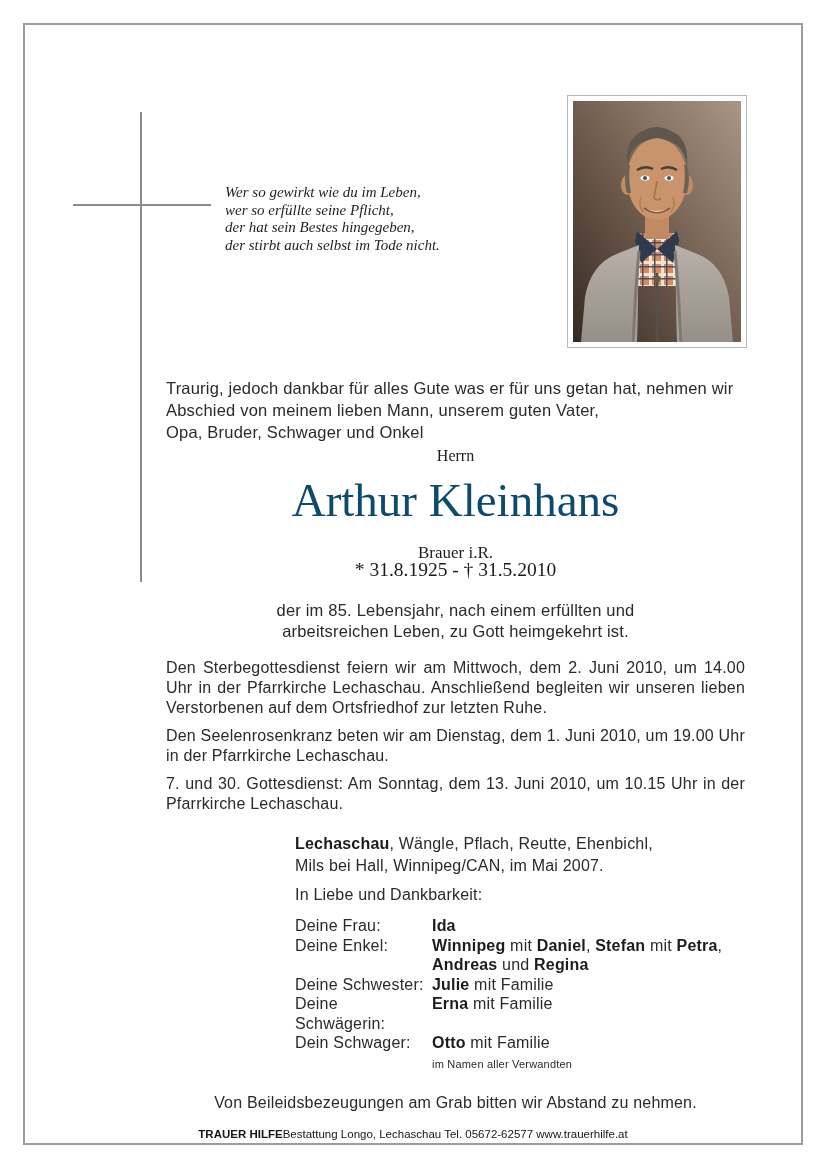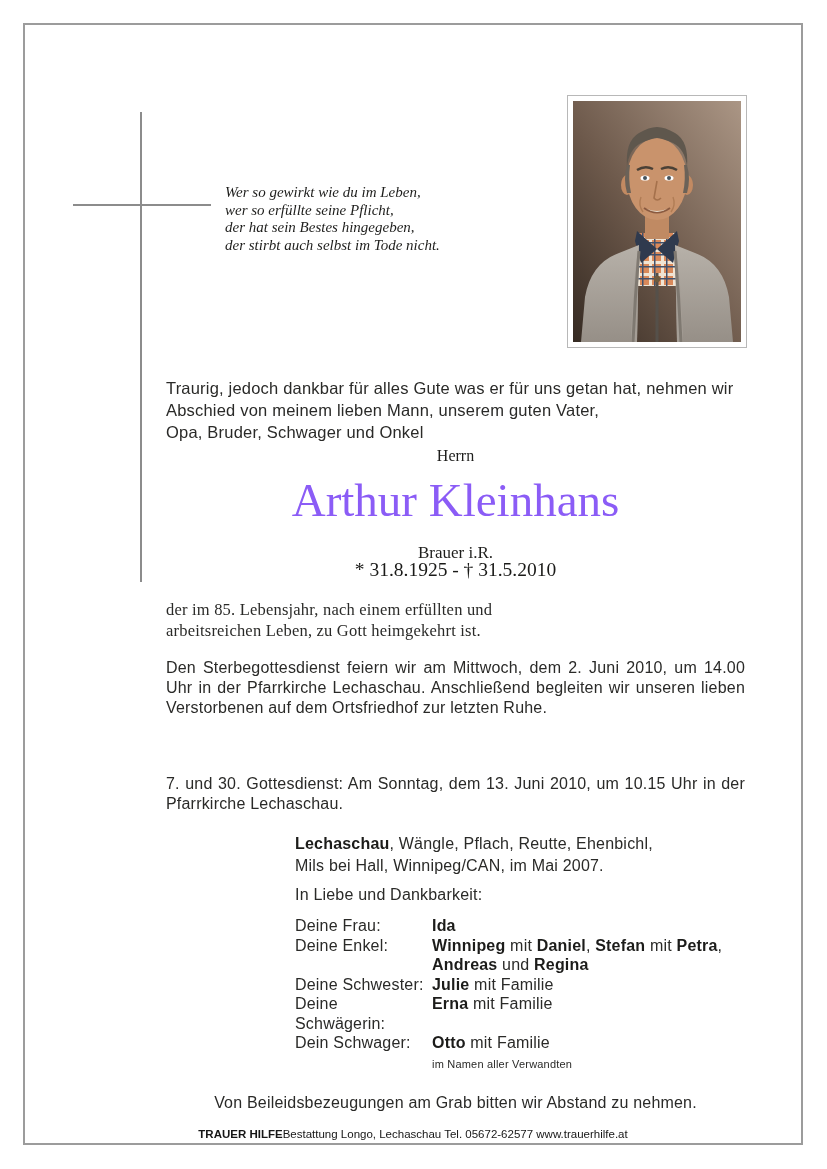--- a/index.html
+++ b/index.html
@@ -16,27 +16,27 @@
 
   .photo{position:absolute;left:567px;top:95px;width:180px;height:253px;background:#ffffff;
          border:1px solid #b8b8b8;box-sizing:border-box;padding:5px;}
   .photo svg{display:block;width:168px;height:241px;}
 
   .intro{position:absolute;left:166px;top:377px;width:579px;text-align:left;
          font-size:16.5px;line-height:22px;white-space:pre-line;letter-spacing:.2px;color:#2a2a28;}
   .herrn{position:absolute;left:166px;top:447px;width:579px;text-align:center;
          font-family:"Liberation Serif",serif;font-size:16px;color:#1e1e1c;}
   .name{position:absolute;left:166px;top:474px;width:579px;text-align:center;
-        font-family:"Liberation Serif",serif;font-size:47px;line-height:52px;color:#8b5cf6;}
+        font-family:"Liberation Serif",serif;font-size:47px;line-height:52px;color:#0c4a6e;}
   .profession{position:absolute;left:166px;top:543px;width:579px;text-align:center;
         font-family:"Liberation Serif",serif;font-size:17px;color:#1e1e1c;}
   .dates{position:absolute;left:166px;top:559px;width:579px;text-align:center;
         font-family:"Liberation Serif",serif;font-size:19.5px;color:#1a1a18;}
-  .homecoming{position:absolute;left:166px;top:600px;width:579px;
-        font-size:16.5px;line-height:20.5px;white-space:pre-line;letter-spacing:.2px;color:#2a2a28;font-family:Liberation Serif, serif;}
+  .homecoming{position:absolute;left:166px;top:600px;width:579px;text-align:center;
+        font-size:16.5px;line-height:20.5px;white-space:pre-line;letter-spacing:.2px;color:#2a2a28;}
 
   .para{position:absolute;left:166px;width:579px;text-align:justify;text-align-last:left;
         font-size:16px;line-height:19.8px;letter-spacing:.2px;color:#2a2a28;}
   .p1{top:658px;} .p2{top:726px;} .p3{top:774px;}
 
   .places{position:absolute;left:295px;top:833px;width:450px;font-size:16px;line-height:22px;
         white-space:pre-line;letter-spacing:.2px;color:#2a2a28;}
   .gratitude{position:absolute;left:295px;top:886px;width:450px;font-size:16px;
         letter-spacing:.2px;color:#2a2a28;}
 
@@ -138,20 +138,21 @@
 Abschied von meinem lieben Mann, unserem guten Vater,
 Opa, Bruder, Schwager und Onkel</div>
   <div class="herrn">Herrn</div>
   <div class="name">Arthur Kleinhans</div>
   <div class="profession">Brauer i.R.</div>
   <div class="dates">* 31.8.1925 - † 31.5.2010</div>
   <div class="homecoming">der im 85. Lebensjahr, nach einem erfüllten und
 arbeitsreichen Leben, zu Gott heimgekehrt ist.</div>
 
   <div class="para p1">Den Sterbegottesdienst feiern wir am Mittwoch, dem 2. Juni 2010, um 14.00 Uhr in der Pfarrkirche Lechaschau. Anschließend begleiten wir unseren lieben Verstorbenen auf dem Ortsfriedhof zur letzten Ruhe.</div>
+  <div class="para p2">Den Seelenrosenkranz beten wir am Dienstag, dem 1. Juni 2010, um 19.00 Uhr in der Pfarrkirche Lechaschau.</div>
   <div class="para p3">7. und 30. Gottesdienst: Am Sonntag, dem 13. Juni 2010, um 10.15 Uhr in der Pfarrkirche Lechaschau.</div>
 
   <div class="places"><span class="b">Lechaschau</span><span>, Wängle, Pflach, Reutte, Ehenbichl,
 Mils bei Hall, Winnipeg/CAN, im Mai 2007.</span></div>
   <div class="gratitude">In Liebe und Dankbarkeit:</div>
 
   <div class="family">
     <div class="family-row">
         <span class="family-label">Deine Frau:</span>
         <span class="family-value"><span class="b">Ida</span></span>

